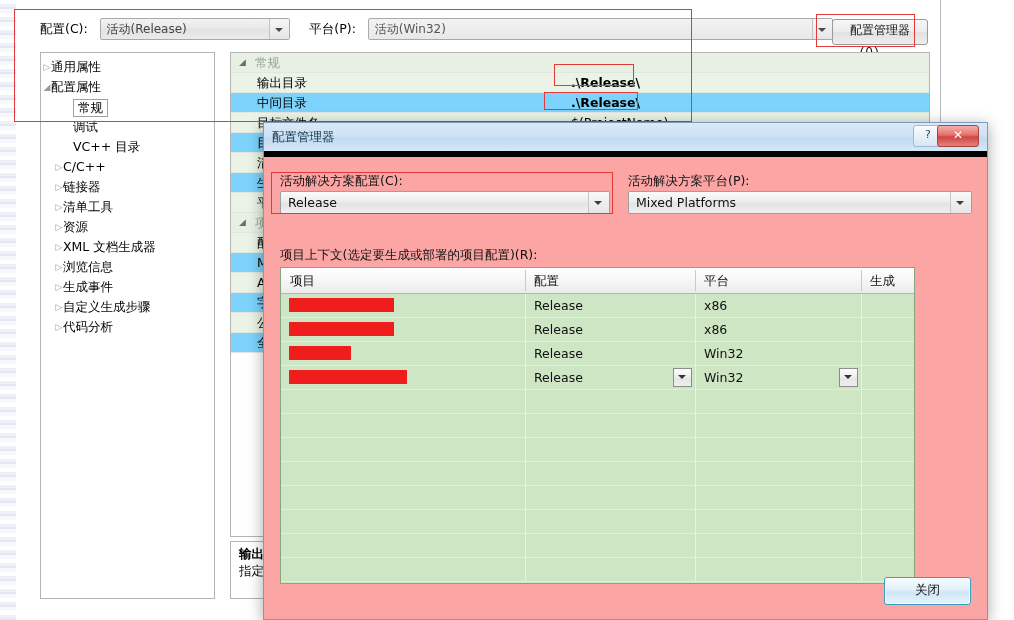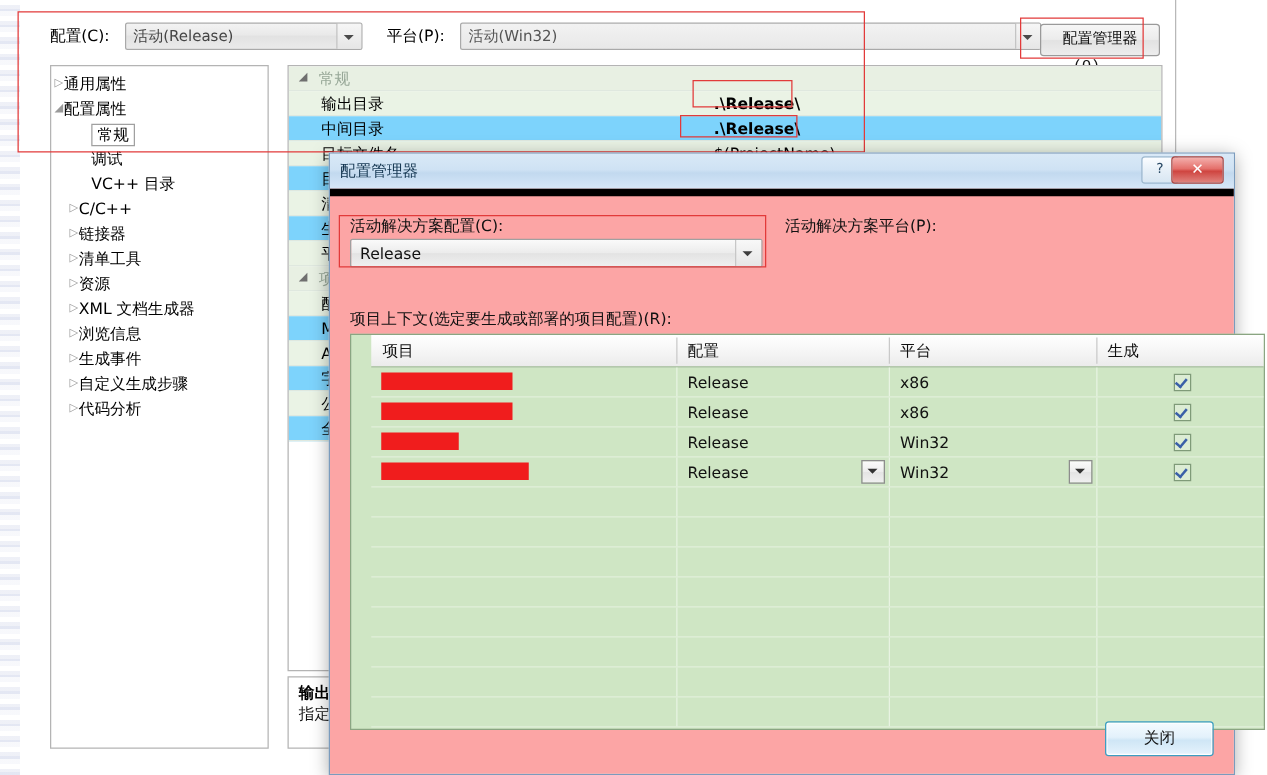--- a/index.html
+++ b/index.html
@@ -137,24 +137,23 @@
     background:linear-gradient(180deg,#f8f8f8 0%,#e6e6e6 100%);
   }
   .cm-combo .arrow{
     position:absolute;right:7px;top:9px;width:0;height:0;
     border-left:4px solid transparent;border-right:4px solid transparent;
     border-top:4px solid #3d3d3d;
   }
 
   
   #cm-table{
-    position:absolute;left:16px;top:110px;width:732px;height:317px;
+    position:absolute;left:16px;top:110px;width:635px;height:317px;
     background:#cfe6c4;border:1px solid #8aa582;box-sizing:border-box;
     overflow:hidden;
-    padding-left:16px;
   }
   #cm-thead{
     height:25px;background:linear-gradient(180deg,#ffffff 0%,#f4f4f4 60%,#ebebeb 100%);
     border-bottom:1px solid #a9bfa3;position:relative;
   }
   #cm-thead .th{position:absolute;top:5px;font-size:12.5px;color:#111;}
   #cm-thead .sep{position:absolute;top:2px;height:21px;width:1px;background:#c9c9c9;}
   .trow{height:23px;position:relative;border-bottom:1px solid #e2f0da;}
   .trow .cell{position:absolute;top:4px;font-size:12.5px;color:#111;}
   .colsep{position:absolute;top:0;bottom:0;width:1px;background:#e8f3e2;}
@@ -345,20 +344,26 @@
 
     <div class="cm-label" style="left:16px;top:16px;">活动解决方案配置(C):</div>
     <div class="cm-combo" style="left:16px;top:34px;width:330px;">
       <span>Release</span>
       <span class="arrowbox">
           <span class="arrow"></span>
         </span>
     </div>
 
     <div class="cm-label" style="left:364px;top:16px;">活动解决方案平台(P):</div>
+    <div class="cm-combo" style="left:364px;top:34px;width:344px;">
+      <span>Mixed Platforms</span>
+      <span class="arrowbox">
+          <span class="arrow"></span>
+        </span>
+    </div>
 
     <div class="cm-label" style="left:16px;top:90px;">项目上下文(选定要生成或部署的项目配置)(R):</div>
 
     <div id="cm-table">
       <div id="cm-thead">
           <span class="th" style="left: 9px;">项目</span>
           <span class="th" style="left: 253px;">配置</span>
           <span class="sep" style="left: 244px;"></span>
           <span class="th" style="left: 423px;">平台</span>
           <span class="sep" style="left: 414px;"></span>

